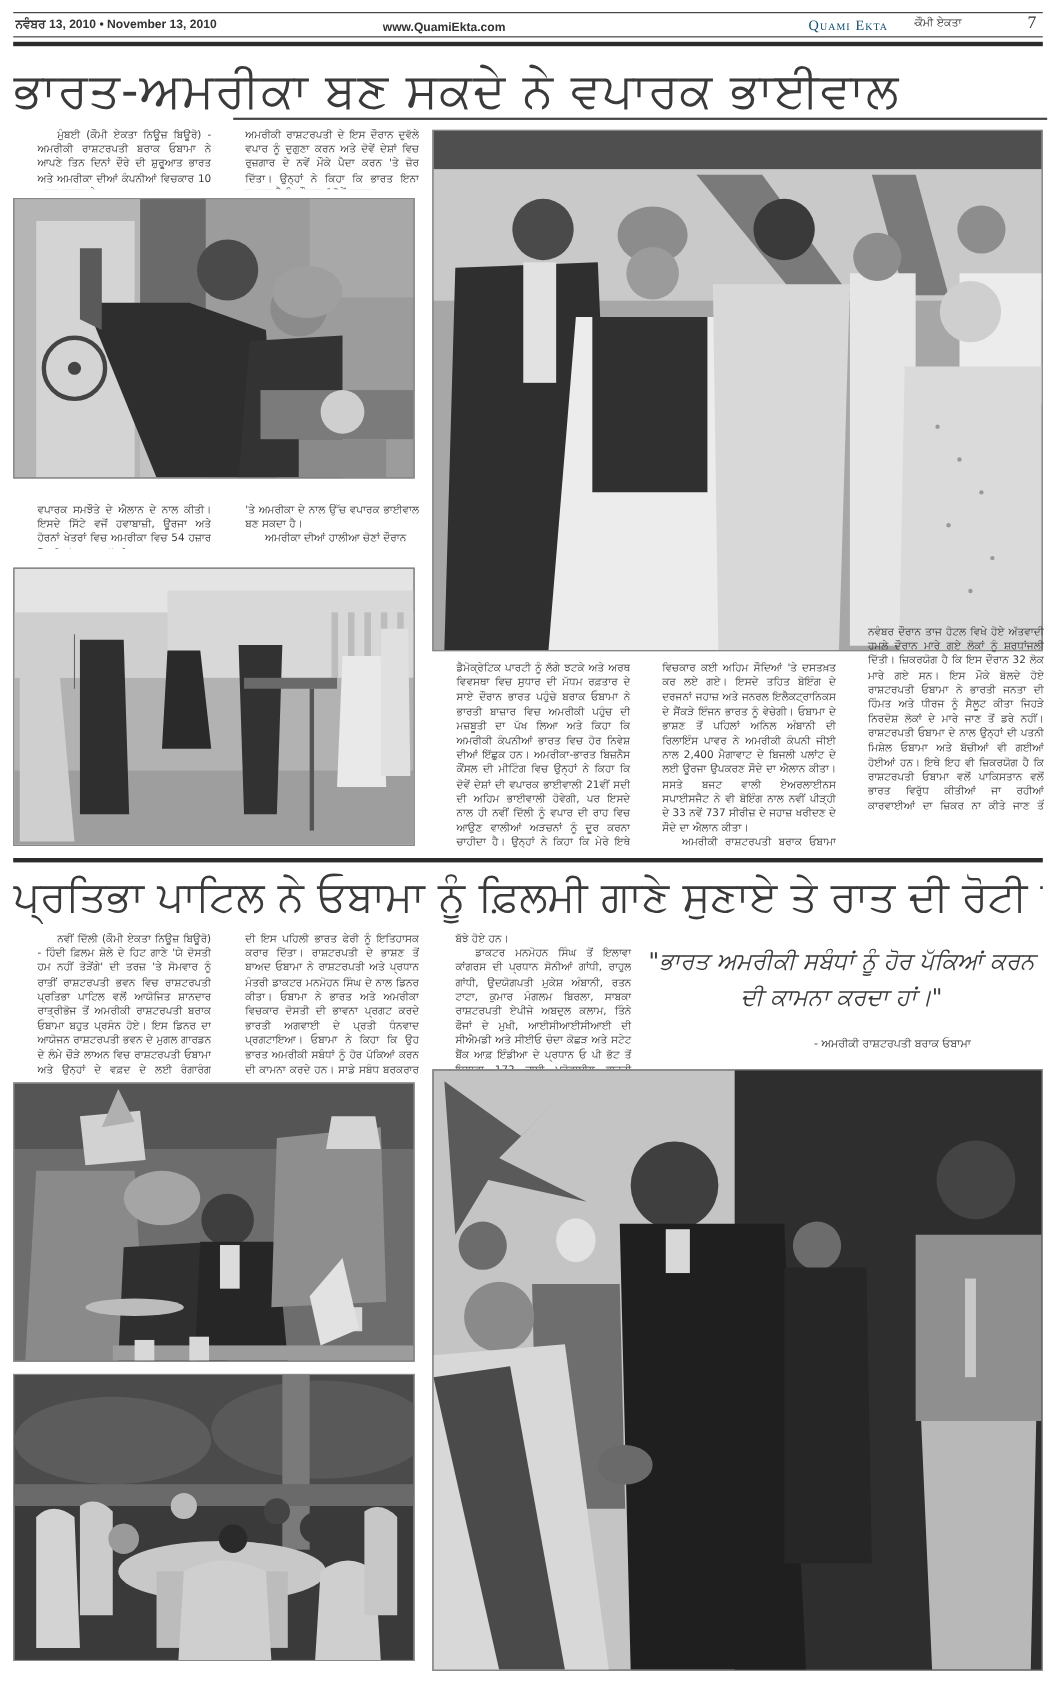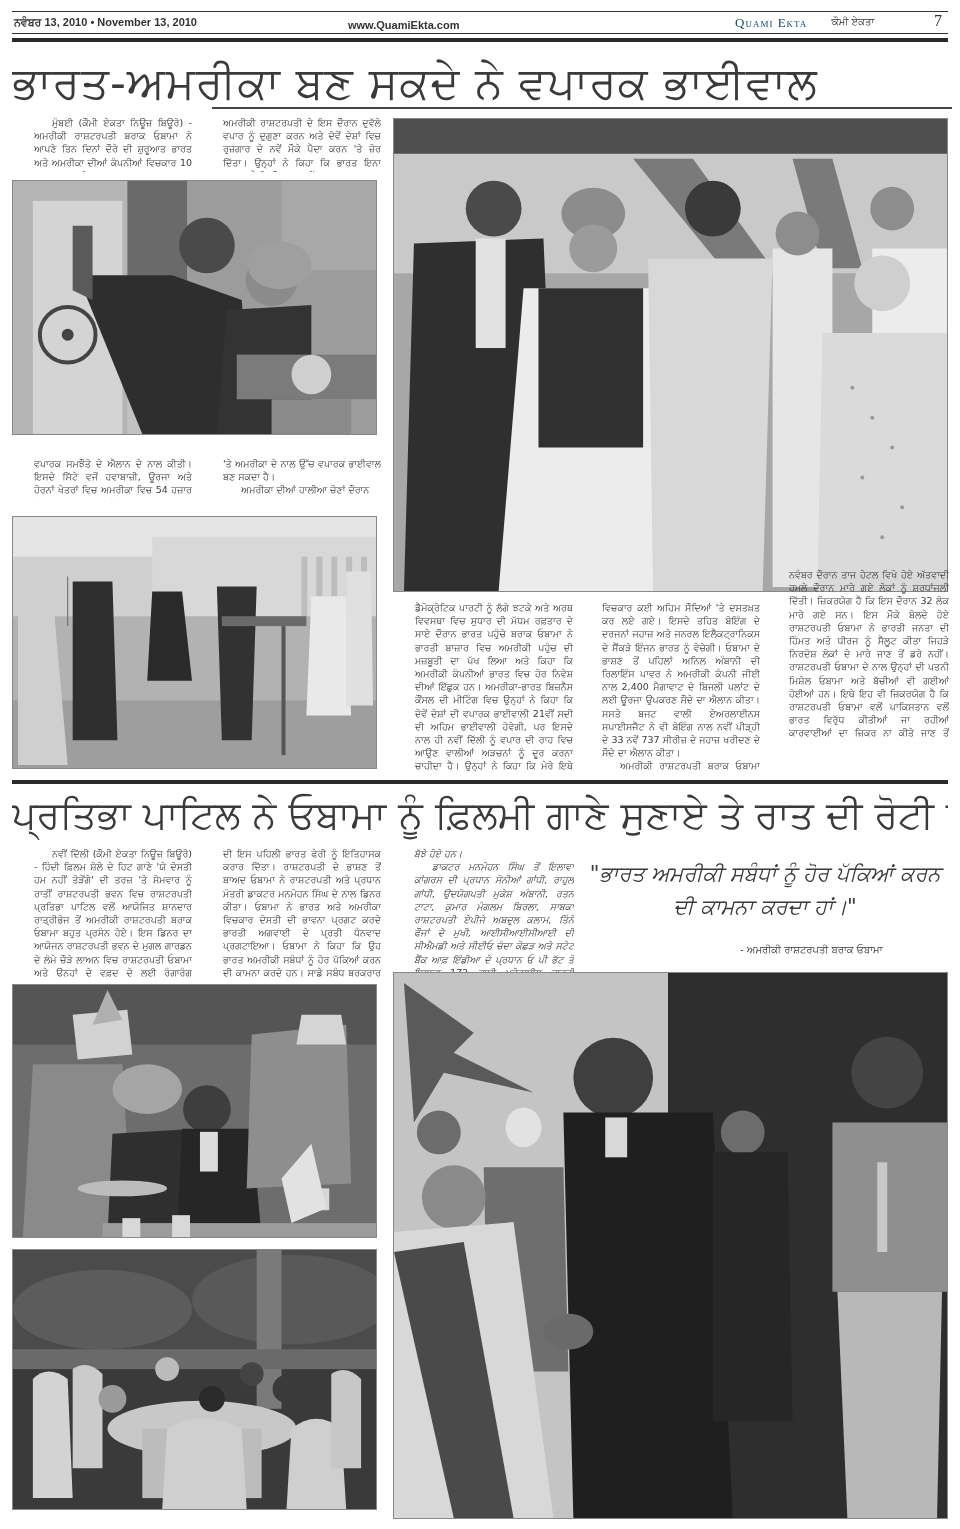--- a/index.html
+++ b/index.html
@@ -170,21 +170,21 @@
 <div class="rule-thick" style="top:780px;"></div>
 <div class="abs headline h2">ਪ੍ਰਤਿਭਾ ਪਾਟਿਲ ਨੇ ਓਬਾਮਾ ਨੂੰ ਫ਼ਿਲਮੀ ਗਾਣੇ ਸੁਣਾਏ ਤੇ ਰਾਤ ਦੀ ਰੋਟੀ ਖਵਾਈ</div>
 
 <div class="abs col" style="left:12px; top:847px; width:180px; height:130px;">
   <p>ਨਵੀਂ ਦਿੱਲੀ (ਕੌਮੀ ਏਕਤਾ ਨਿਊਜ਼ ਬਿਊਰੋ) - ਹਿੰਦੀ ਫ਼ਿਲਮ ਸ਼ੋਲੇ ਦੇ ਹਿਟ ਗਾਣੇ 'ਯੇ ਦੋਸਤੀ ਹਮ ਨਹੀਂ ਤੋੜੇਂਗੇ' ਦੀ ਤਰਜ਼ 'ਤੇ ਸੋਮਵਾਰ ਨੂੰ ਰਾਤੀਂ ਰਾਸ਼ਟਰਪਤੀ ਭਵਨ ਵਿਚ ਰਾਸ਼ਟਰਪਤੀ ਪ੍ਰਤਿਭਾ ਪਾਟਿਲ ਵਲੋਂ ਆਯੋਜਿਤ ਸ਼ਾਨਦਾਰ ਰਾਤ੍ਰੀਭੋਜ ਤੋਂ ਅਮਰੀਕੀ ਰਾਸ਼ਟਰਪਤੀ ਬਰਾਕ ਓਬਾਮਾ ਬਹੁਤ ਪ੍ਰਸੰਨ ਹੋਏ। ਇਸ ਡਿਨਰ ਦਾ ਆਯੋਜਨ ਰਾਸ਼ਟਰਪਤੀ ਭਵਨ ਦੇ ਮੁਗਲ ਗਾਰਡਨ ਦੇ ਲੰਮੇ ਚੌੜੇ ਲਾਅਨ ਵਿਚ ਰਾਸ਼ਟਰਪਤੀ ਓਬਾਮਾ ਅਤੇ ਉਨ੍ਹਾਂ ਦੇ ਵਫ਼ਦ ਦੇ ਲਈ ਰੰਗਾਰੰਗ ਸੰਸਕ੍ਰਿਤਕ ਪ੍ਰੋਗਰਾਮ ਪੇਸ਼ ਕੀਤੇ ਗਏ।</p>
 
 </div>
 <div class="abs col" style="left:201px; top:847px; width:180px; height:130px;">
   <p style="text-indent:0">ਦੀ ਇਸ ਪਹਿਲੀ ਭਾਰਤ ਫੇਰੀ ਨੂੰ ਇਤਿਹਾਸਕ ਕਰਾਰ ਦਿੱਤਾ। ਰਾਸ਼ਟਰਪਤੀ ਦੇ ਭਾਸ਼ਣ ਤੋਂ ਬਾਅਦ ਓਬਾਮਾ ਨੇ ਰਾਸ਼ਟਰਪਤੀ ਅਤੇ ਪ੍ਰਧਾਨ ਮੰਤਰੀ ਡਾਕਟਰ ਮਨਮੋਹਨ ਸਿੰਘ ਦੇ ਨਾਲ ਡਿਨਰ ਕੀਤਾ। ਓਬਾਮਾ ਨੇ ਭਾਰਤ ਅਤੇ ਅਮਰੀਕਾ ਵਿਚਕਾਰ ਦੋਸਤੀ ਦੀ ਭਾਵਨਾ ਪ੍ਰਗਟ ਕਰਦੇ ਭਾਰਤੀ ਅਗਵਾਈ ਦੇ ਪ੍ਰਤੀ ਧੰਨਵਾਦ ਪ੍ਰਗਟਾਇਆ। ਓਬਾਮਾ ਨੇ ਕਿਹਾ ਕਿ ਉਹ ਭਾਰਤ ਅਮਰੀਕੀ ਸਬੰਧਾਂ ਨੂੰ ਹੋਰ ਪੱਕਿਆਂ ਕਰਨ ਦੀ ਕਾਮਨਾ ਕਰਦੇ ਹਨ। ਸਾਡੇ ਸਬੰਧ ਬਰਕਰਾਰ ਹਨ, ਕਿਉਂਕਿ ਉਹ ਲੋਹੇ ਜਾਂ ਇਸਪਾਤ ਦੇ ਨਹੀਂ, ਸਗੋਂ ਮਨੁੱਖੀ ਸੰਵੇਦਨਾਵਾਂ ਦੇ ਰੇਸ਼ਮੀ ਧਾਗਿਆਂ ਵਿਚ</p>
 </div>
-<div class="abs col" style="left:392px; top:847px; width:182px; height:130px;font-style:italic;">
+<div class="abs col" style="left:392px; top:847px; width:182px; height:130px;">
   <p style="text-indent:0">ਬੱਝੇ ਹੋਏ ਹਨ।</p>
   <p>ਡਾਕਟਰ ਮਨਮੋਹਨ ਸਿੰਘ ਤੋਂ ਇਲਾਵਾ ਕਾਂਗਰਸ ਦੀ ਪ੍ਰਧਾਨ ਸੋਨੀਆਂ ਗਾਂਧੀ, ਰਾਹੁਲ ਗਾਂਧੀ, ਉਦਯੋਗਪਤੀ ਮੁਕੇਸ਼ ਅੰਬਾਨੀ, ਰਤਨ ਟਾਟਾ, ਕੁਮਾਰ ਮੰਗਲਮ ਬਿਰਲਾ, ਸਾਬਕਾ ਰਾਸ਼ਟਰਪਤੀ ਏਪੀਜੇ ਅਬਦੁਲ ਕਲਾਮ, ਤਿੰਨੇ ਫੌਜਾਂ ਦੇ ਮੁਖੀ, ਆਈਸੀਆਈਸੀਆਈ ਦੀ ਸੀਐਮਡੀ ਅਤੇ ਸੀਈਓ ਚੰਦਾ ਕੋਛੜ ਅਤੇ ਸਟੇਟ ਬੈਂਕ ਆਫ਼ ਇੰਡੀਆ ਦੇ ਪ੍ਰਧਾਨ ਓ ਪੀ ਭੱਟ ਤੋਂ ਇਲਾਵਾ 172 ਹਾਈ ਪ੍ਰੋਫਾਈਲ ਭਾਰਤੀ ਹਸਤੀਆਂ ਇਸ ਡਿਨਰ ਵਿਚ ਸ਼ਾਮਲ ਹੋਈਆਂ।</p>
 </div>
 
 <div class="abs quote">"ਭਾਰਤ ਅਮਰੀਕੀ ਸਬੰਧਾਂ ਨੂੰ ਹੋਰ ਪੱਕਿਆਂ ਕਰਨ ਦੀ ਕਾਮਨਾ ਕਰਦਾ ਹਾਂ।"</div>
 <div class="abs quote-attr">- ਅਮਰੀਕੀ ਰਾਸ਼ਟਰਪਤੀ ਬਰਾਕ ਓਬਾਮਾ</div>
 
 <div class="abs photo" style="left:12px; top:984px; width:365px; height:254px;">
   <svg viewBox="0 0 365 254" preserveAspectRatio="none">
     <rect width="365" height="254" fill="#6d6d6d"></rect>

